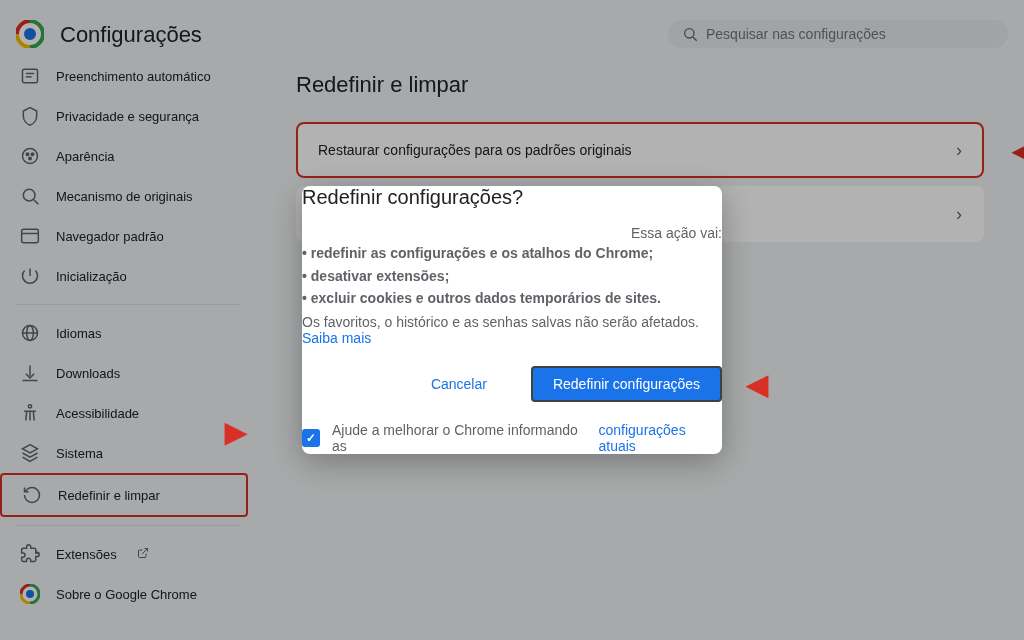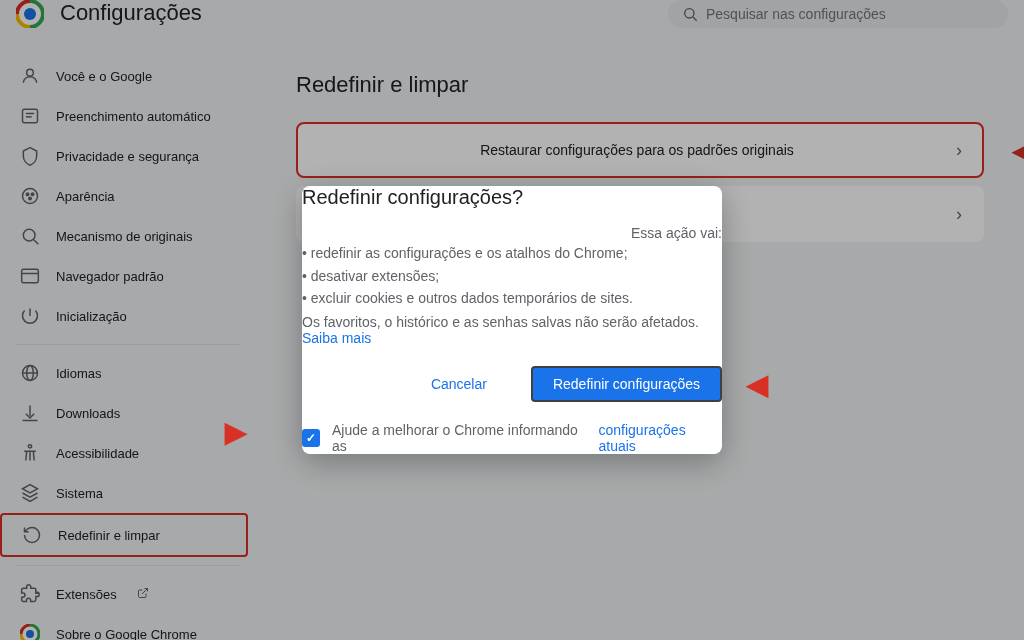--- a/index.html
+++ b/index.html
@@ -11,21 +11,21 @@
       overflow: hidden;
       display: flex;
       flex-direction: column;
     }
 
     
     .topbar {
       background: #f1f3f4;
       height: 48px;
       display: flex;
-      align-items: flex-start;
+      align-items: flex-end;
       padding: 0 16px;
       gap: 16px;
       border-bottom: none;
     }
     .chrome-logo {
       width: 28px;
       height: 28px;
       flex-shrink: 0;
     }
     .topbar-title {
@@ -176,20 +176,21 @@
       font-size: 14px;
       color: #5f6368;
       margin-bottom: 1px;
       text-align: right;
     }
     .dialog-body {
       font-size: 14px;
       color: #5f6368;
       line-height: 1.6;
       margin-bottom: 4px;
+      font-weight: bold;
     }
     .dialog-note {
       font-size: 14px;
       color: #5f6368;
       margin-bottom: 20px;
     }
     .dialog-note a {
       color: #1a73e8;
       text-decoration: none;
     }
@@ -275,29 +276,20 @@
         <line x1="16.5" y1="16.5" x2="22" y2="22"></line>
     </svg>
     <input type="text" placeholder="Pesquisar nas configurações" style="">
   </div>
 </div>
 
 <div class="main-layout">
 
   <nav class="sidebar">
 
-    <div class="sidebar-item">
-      <span class="sidebar-icon">
-        <svg width="20" height="20" viewBox="0 0 24 24" fill="none" stroke="currentColor" stroke-width="1.8">
-            <circle cx="12" cy="8" r="4"></circle>
-            <path d="M4 20c0-4 3.6-7 8-7s8 3 8 7"></path>
-          </svg>
-      </span>
-      <span class="sidebar-item-label">Você e o Google</span>
-    </div>
 
     <div class="sidebar-item">
       <span class="sidebar-icon">
         <svg width="20" height="20" viewBox="0 0 24 24" fill="none" stroke="currentColor" stroke-width="1.8">
             <rect x="3" y="4" width="18" height="16" rx="2"></rect>
             <line x1="7" y1="9" x2="17" y2="9"></line>
             <line x1="7" y1="13" x2="14" y2="13"></line>
           </svg>
       </span>
       <span class="sidebar-item-label">Preenchimento automático</span>
@@ -438,21 +430,21 @@
           </svg>
       </span>
       <span class="sidebar-item-label">Sobre o Google Chrome</span>
     </div>
 
   </nav>
 
   <div class="content">
     <h2 class="content-title">Redefinir e limpar</h2>
 
-    <div style="position:relative; margin-bottom:8px;text-align:center;">
+    <div style="position:relative; margin-bottom:8px;">
       <div class="settings-row highlighted-red">
         <span class="settings-row-label">Restaurar configurações para os padrões originais</span>
         <span class="settings-row-arrow">›</span>
       </div>
 
       <div style="position:absolute; right:-50px; top:50%; transform:translateY(-50%); color:#d93025; font-size:28px; font-weight:900; pointer-events:none; z-index:50;">◀</div>
     </div>
 
     <div style="position:relative; margin-bottom:8px;">
       <div class="settings-row">

